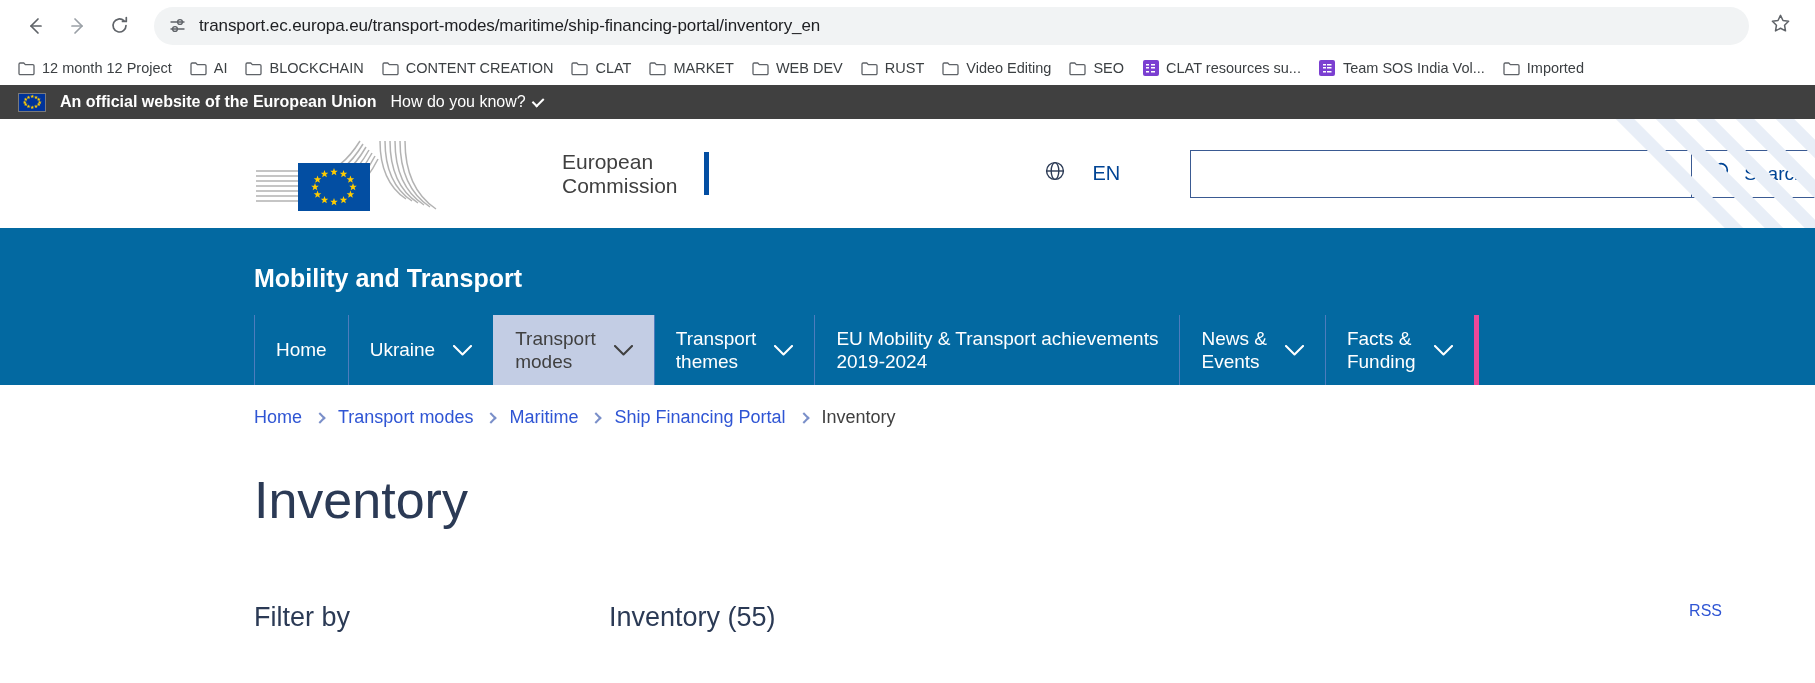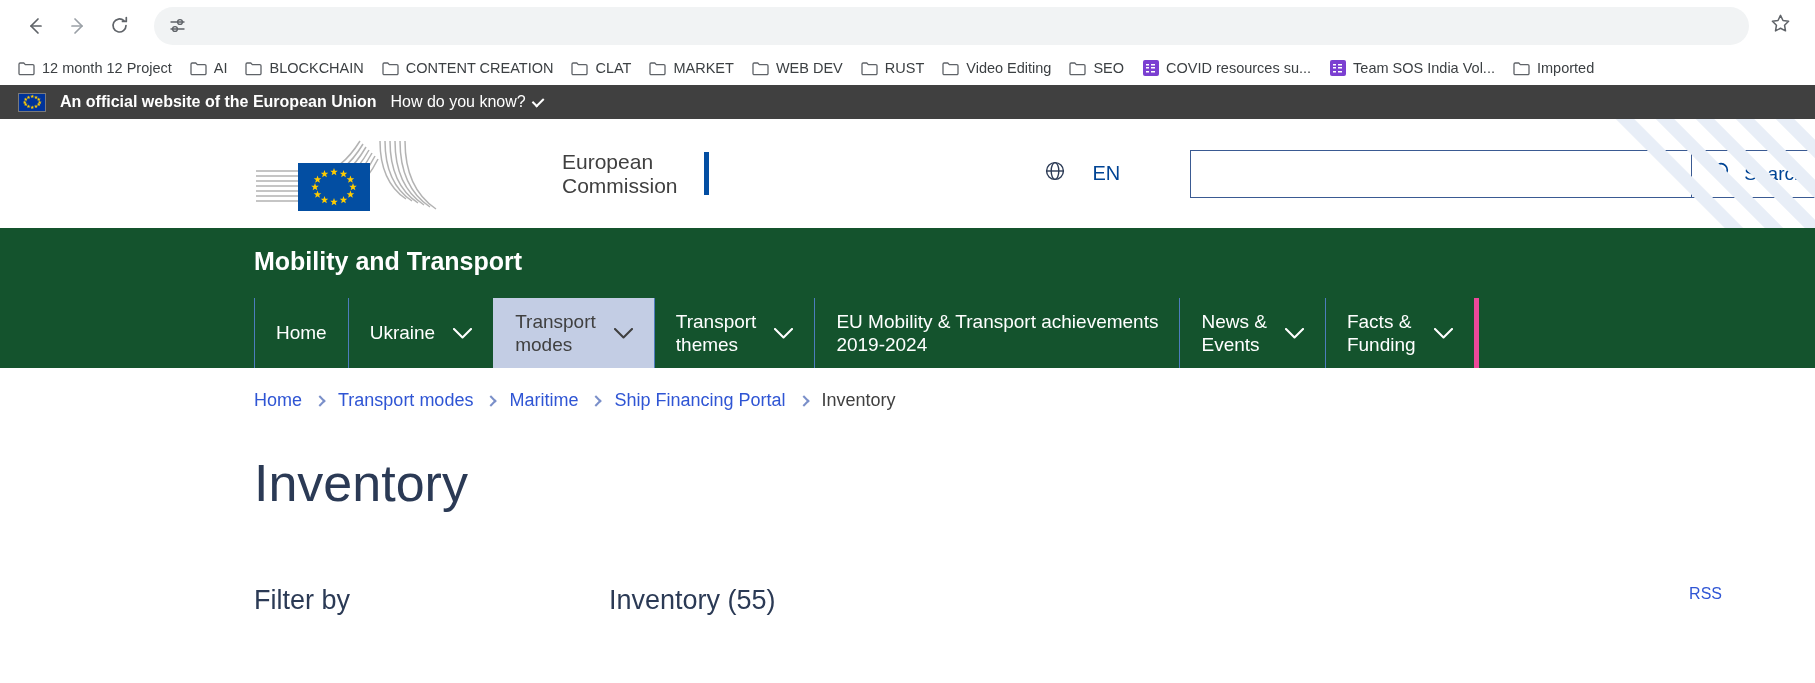--- a/index.html
+++ b/index.html
@@ -210,22 +210,22 @@
     display: flex;
     align-items: center;
     gap: 11px;
     padding: 0 24px 0 20px;
     font-family: "Liberation Sans", sans-serif;
     cursor: pointer;
   }
 
   
   .site-nav {
-    background: #14532d;
-    padding-top: 19px;
+    background: #0369a1;
+    padding-top: 36px;
   }
   .site-title {
     margin-left: 254px;
     color: #ffffff;
     font-size: 25px;
     font-weight: bold;
     margin-bottom: 22px;
   }
   .menu-row {
     margin-left: 254px;
@@ -336,20 +336,21 @@
 
   <div class="omnibox">
     <span class="omni-icon">
       <svg width="19" height="19" viewBox="0 0 19 19">
         <line x1="3" y1="6" x2="16" y2="6" stroke="#5f6368" stroke-width="1.4" stroke-linecap="round"></line>
         <line x1="3" y1="13" x2="16" y2="13" stroke="#5f6368" stroke-width="1.4" stroke-linecap="round"></line>
         <circle cx="12" cy="6" r="2.4" fill="none" stroke="#5f6368" stroke-width="1.4"></circle>
         <circle cx="7" cy="13" r="2.4" fill="none" stroke="#5f6368" stroke-width="1.4"></circle>
       </svg>
     </span>
+    <span class="omni-url">transport.ec.europa.eu/transport-modes/maritime/ship-financing-portal/inventory_en</span>
   </div>
 
   <div class="star-btn">
     <span>
       <svg width="21" height="21" viewBox="0 0 21 21">
           <path d="M10.5 2.4 l2.5 5.1 5.6 0.8 -4.05 3.95 0.95 5.6 -5-2.63 -5 2.63 0.95 -5.6 -4.05 -3.95 5.6 -0.8 z" fill="none" stroke="#5f6368" stroke-width="1.5" stroke-linejoin="round"></path>
         </svg>
     </span>
   </div>
 </div>
@@ -432,21 +433,21 @@
         <svg width="17" height="15" viewBox="0 0 17 15">
           <path d="M1 3.2a1.2 1.2 0 0 1 1.2-1.2h3.6l1.5 1.6h7.5A1.2 1.2 0 0 1 16 4.8v7.6a1.2 1.2 0 0 1-1.2 1.2H2.2A1.2 1.2 0 0 1 1 12.4z" fill="none" stroke="#5f6368" stroke-width="1.3" stroke-linejoin="round"></path>
         </svg>
       </span>
       <span class="bm-label">SEO</span>
     </div>
     <div class="bm">
       <span class="bm-ico">
         <span class="sheet-ico"></span>
       </span>
-      <span class="bm-label">COVID resources su...</span>
+      <span class="bm-label">CLAT resources su...</span>
     </div>
     <div class="bm">
       <span class="bm-ico">
         <span class="sheet-ico"></span>
       </span>
       <span class="bm-label">Team SOS India Vol...</span>
     </div>
     <div class="bm">
       <span class="bm-ico">
         <svg width="17" height="15" viewBox="0 0 17 15">

